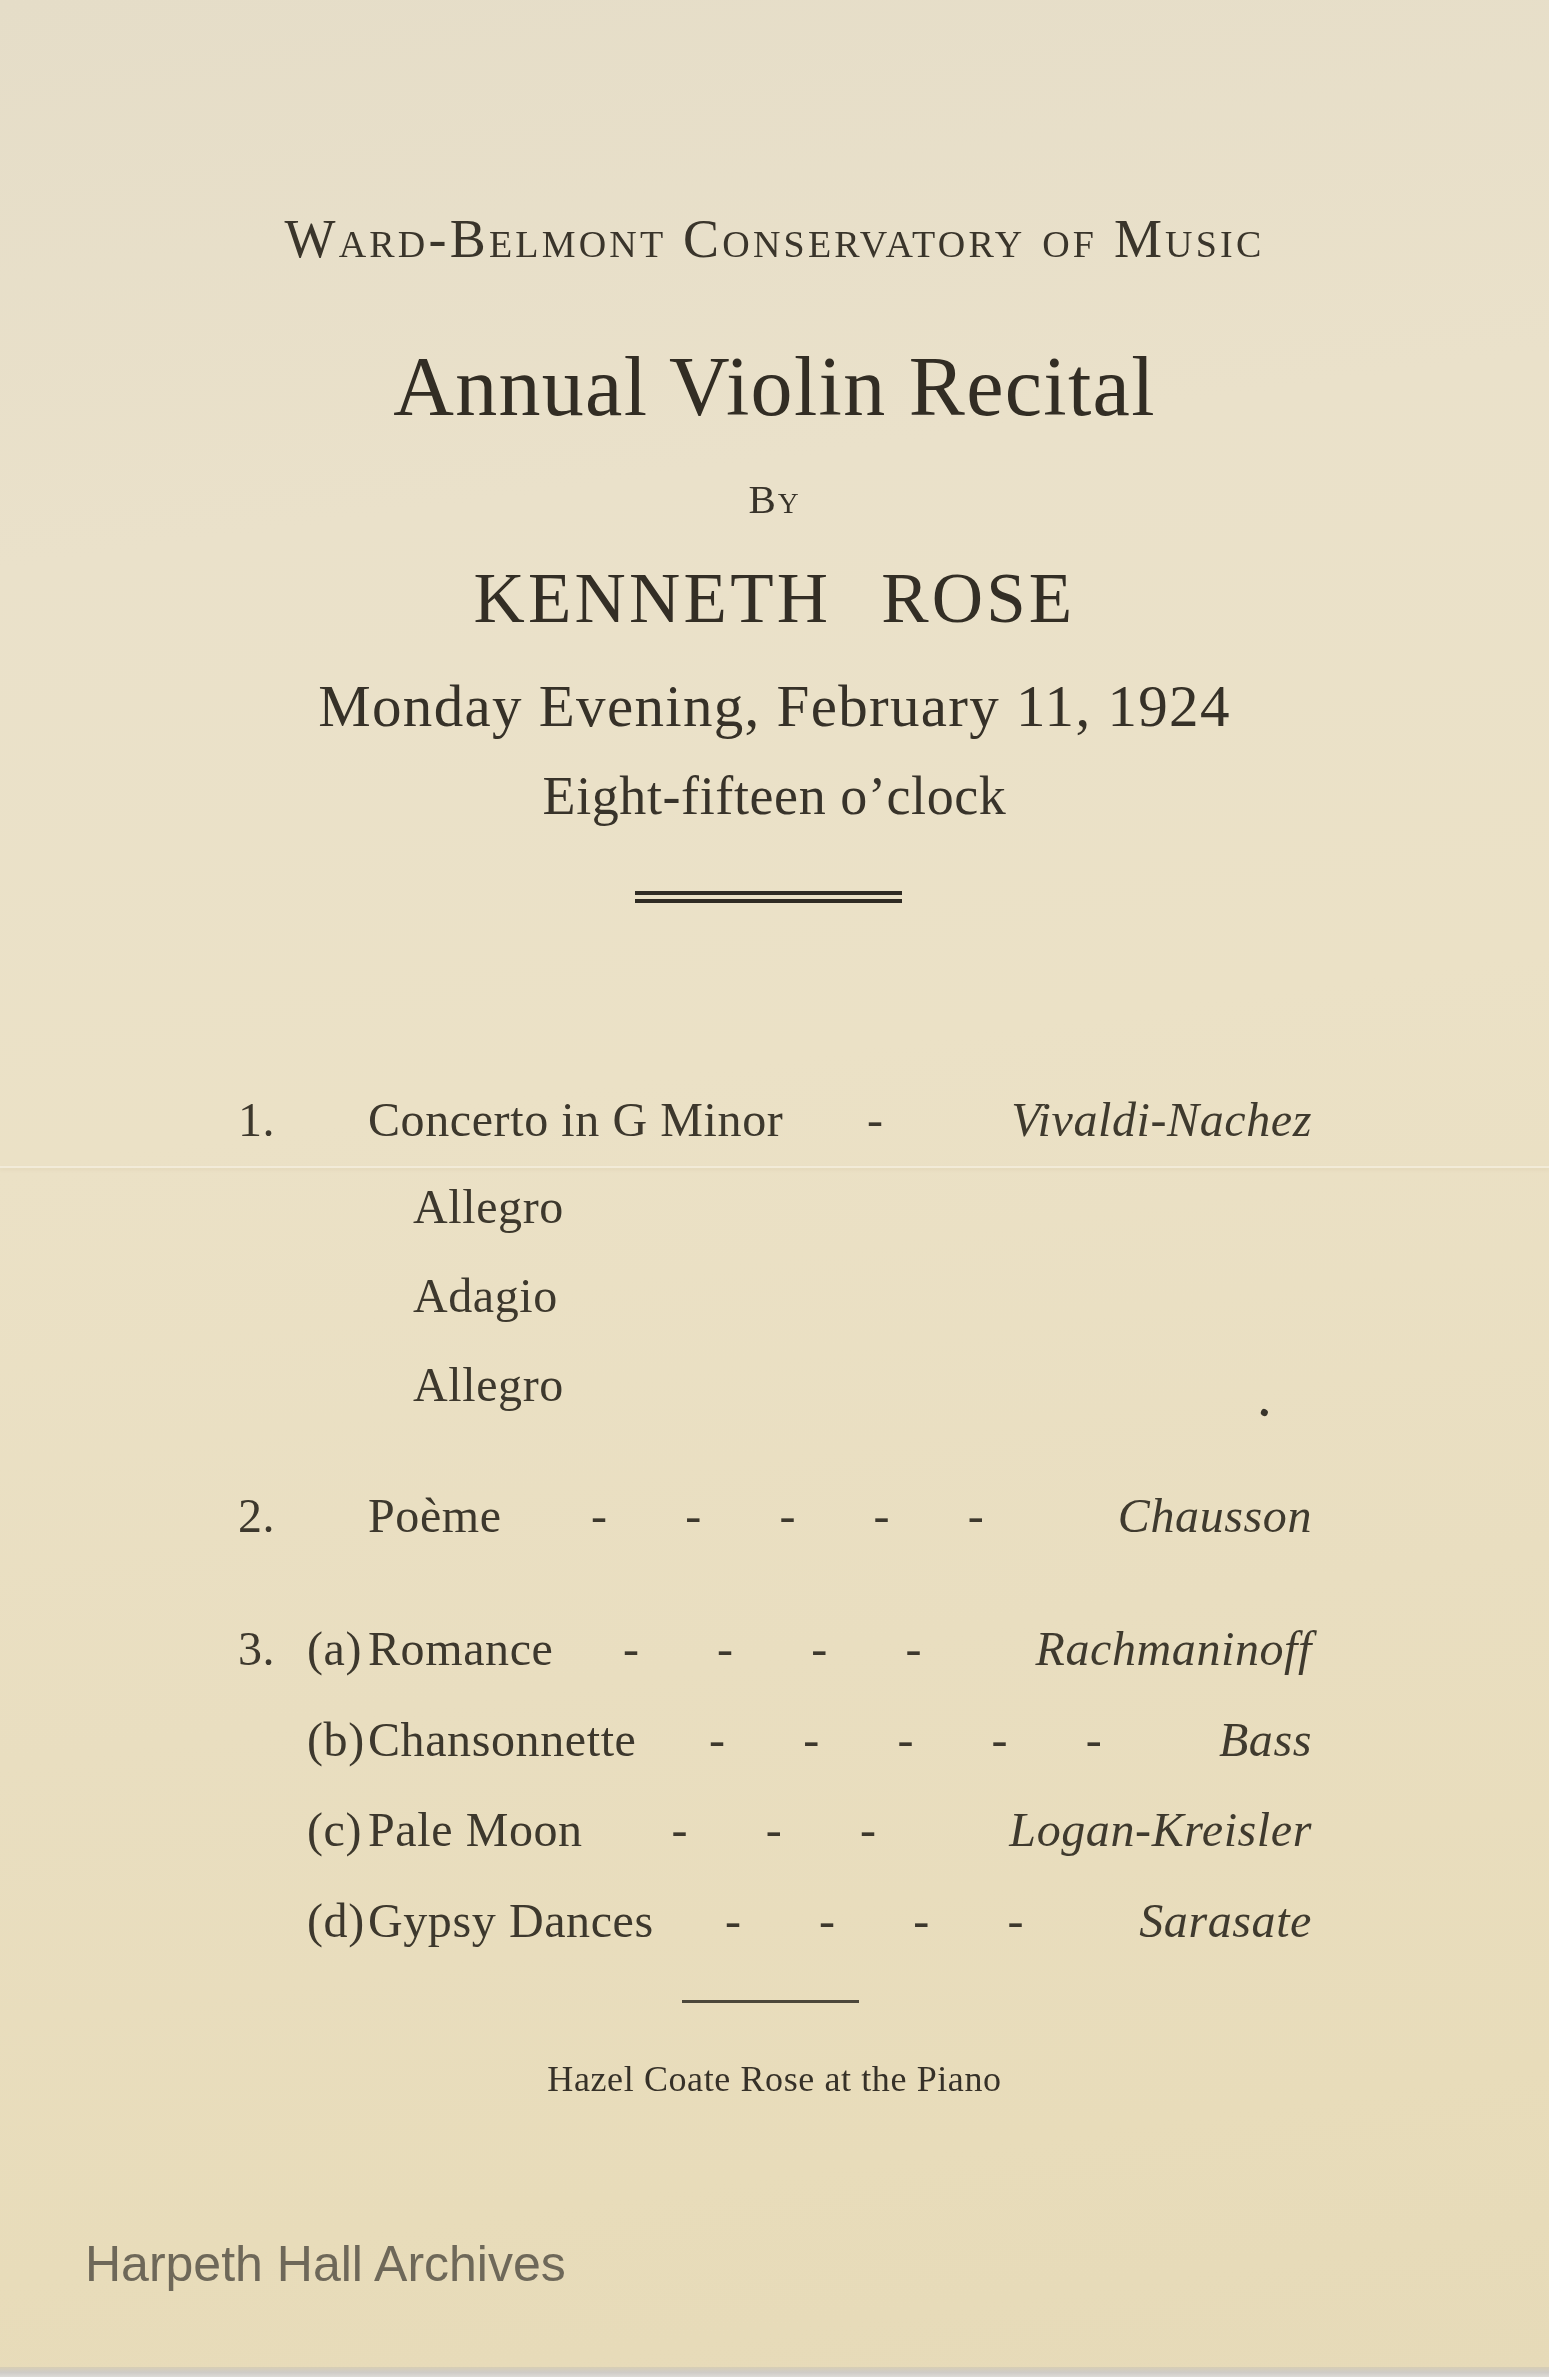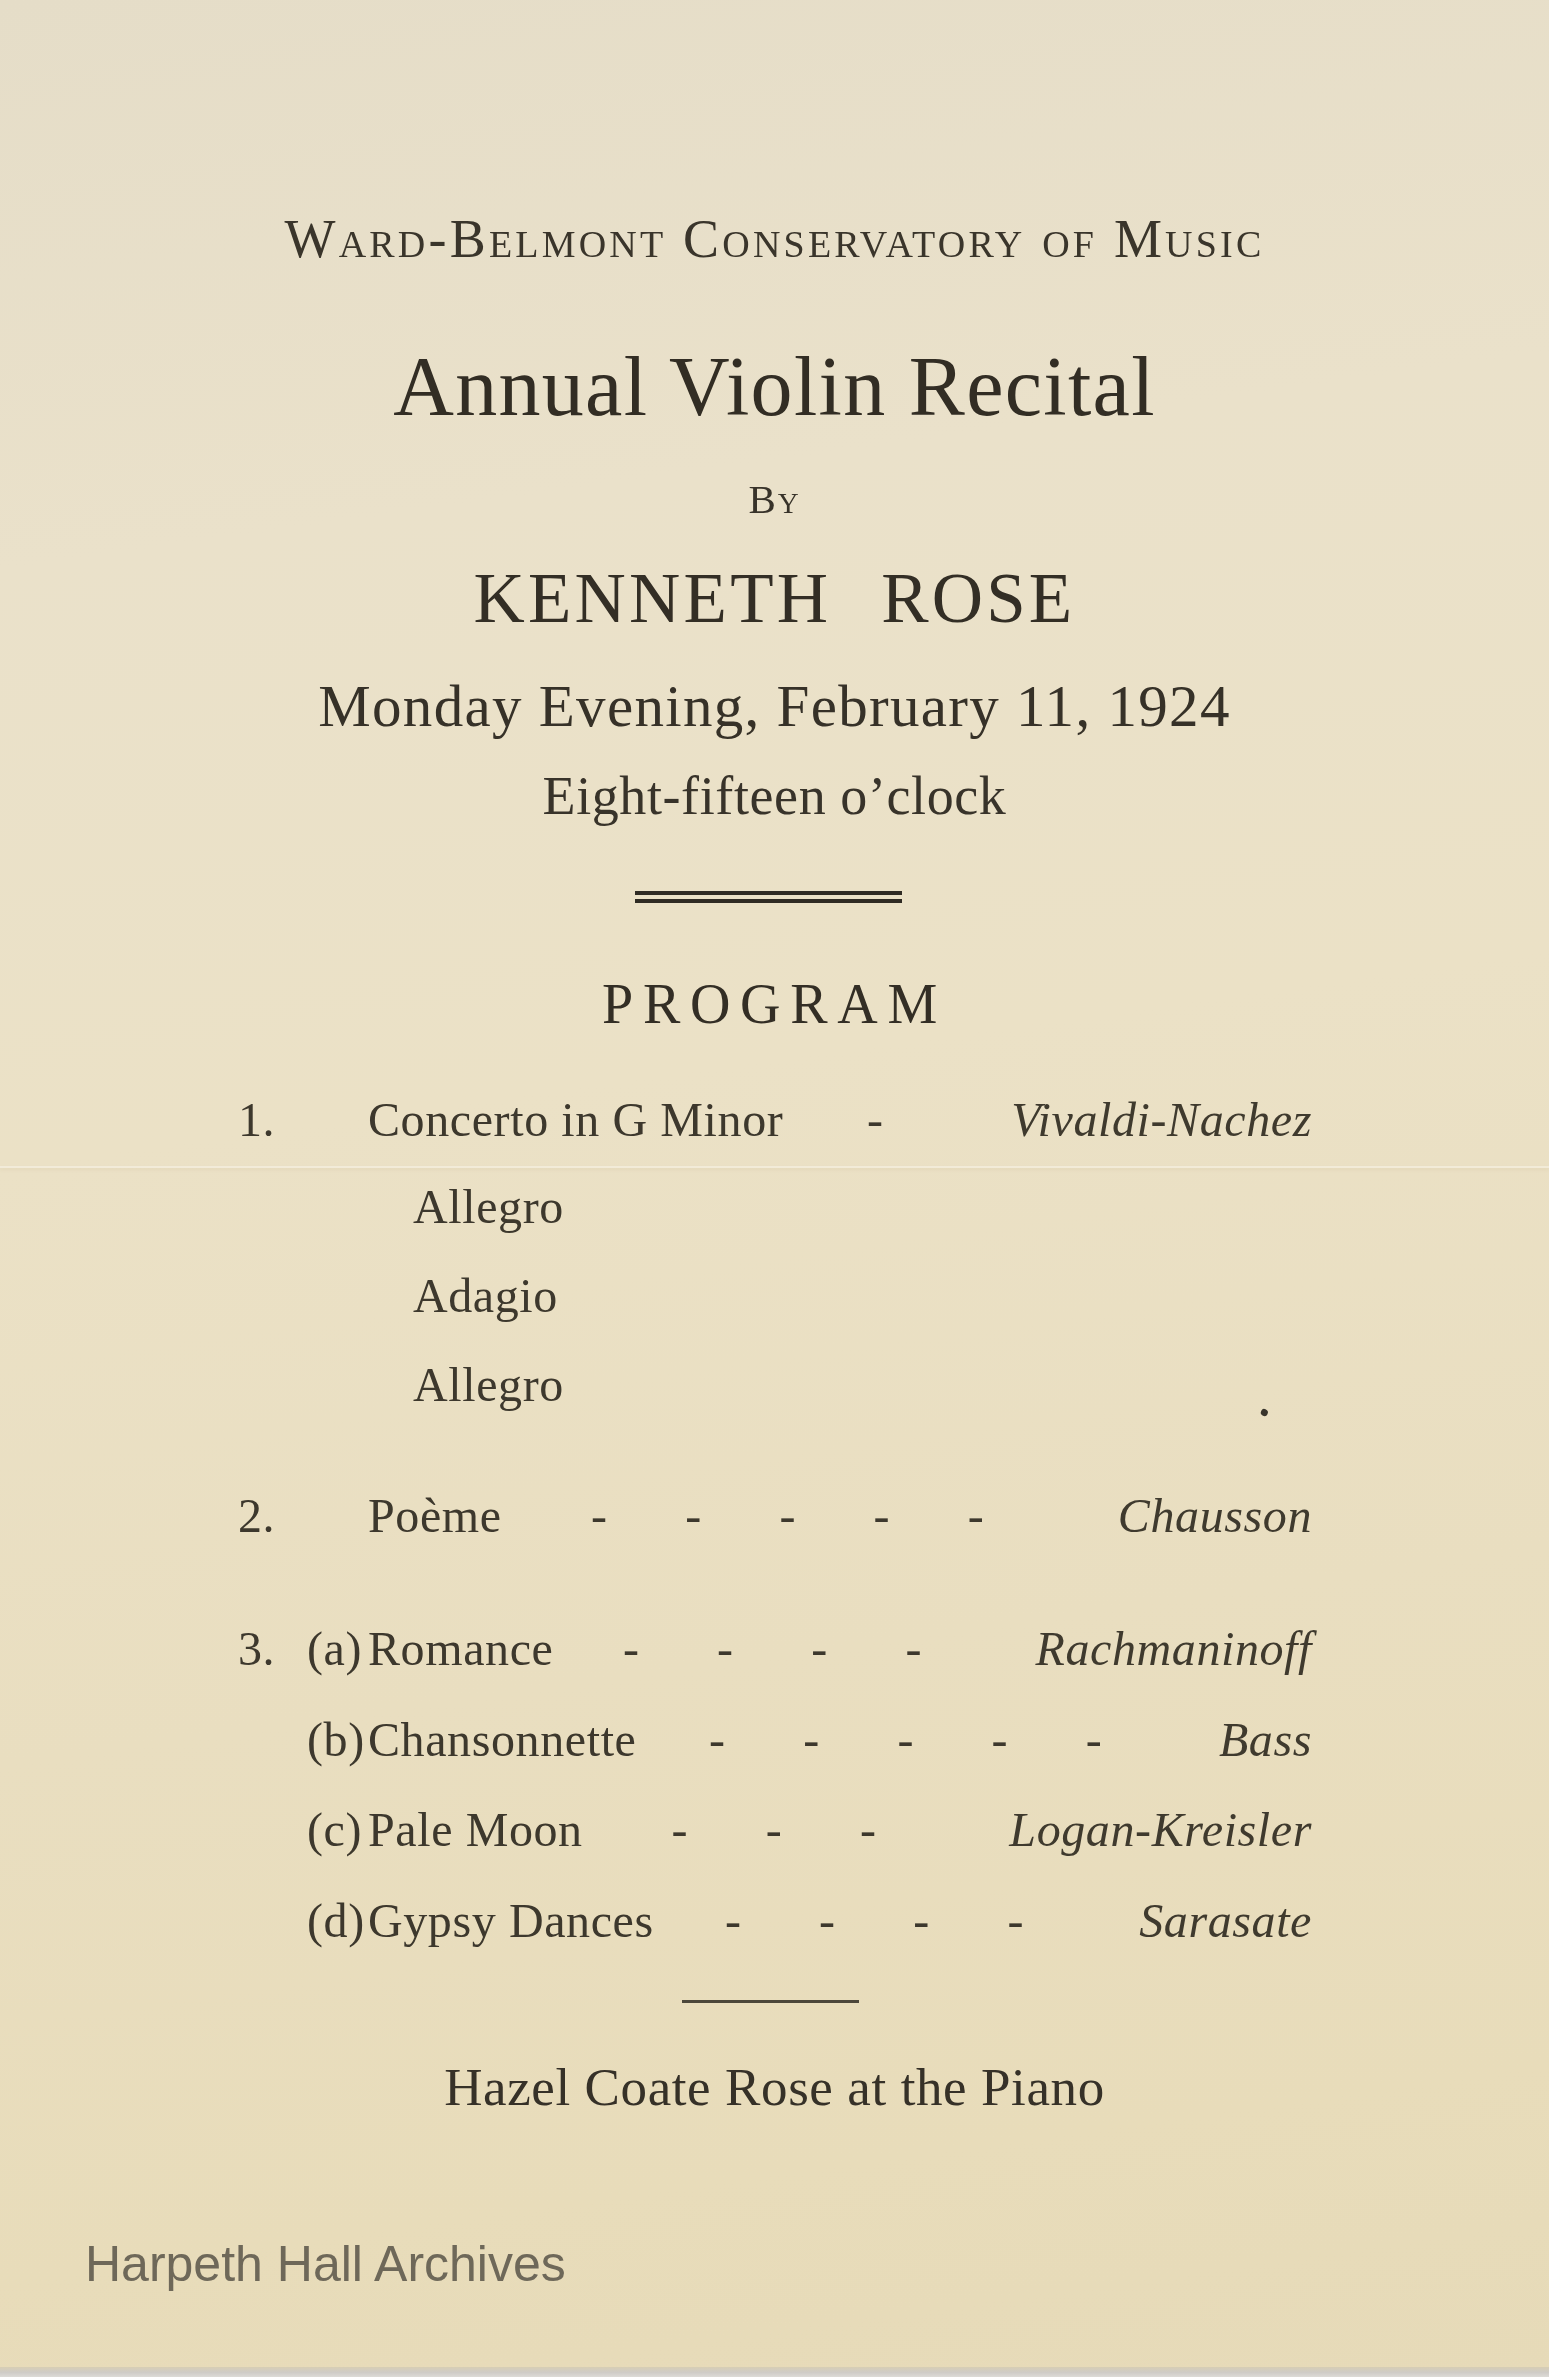--- a/index.html
+++ b/index.html
@@ -135,21 +135,21 @@
     position: absolute;
     top: 2000px;
     left: 682px;
     width: 177px;
     height: 3.2px;
     background: #4c473a;
   }
 
   .accompanist {
     top: 2061px;
-    font-size: 53px;
+    font-size: 36px;
     letter-spacing: 0.6px;
     color: #363128;
   }
 
   .watermark {
     position: absolute;
     top: 2239px;
     left: 85px;
     font-family: "Liberation Sans", "DejaVu Sans", sans-serif;
     font-size: 50px;
@@ -201,21 +201,20 @@
   <div class="centered by-label">By</div>
 
   <div class="centered performer">KENNETH ROSE</div>
 
   <div class="centered date-line">Monday Evening, February 11, 1924</div>
 
   <div class="centered time-line">Eight-fifteen o’clock</div>
 
   <div class="double-rule"></div>
 
-  <div class="centered program-heading">PROGRAM</div>
 
   <div class="prow" style="top:1096px">
     <span class="num">1.</span>
     <span class="letter"></span>
     <span class="ptitle">Concerto in G Minor</span>
     <span class="dashes">-</span>
     <span class="composer">Vivaldi-Nachez</span>
   </div>
 
   <div class="movement" style="top:1183px">Allegro</div>

